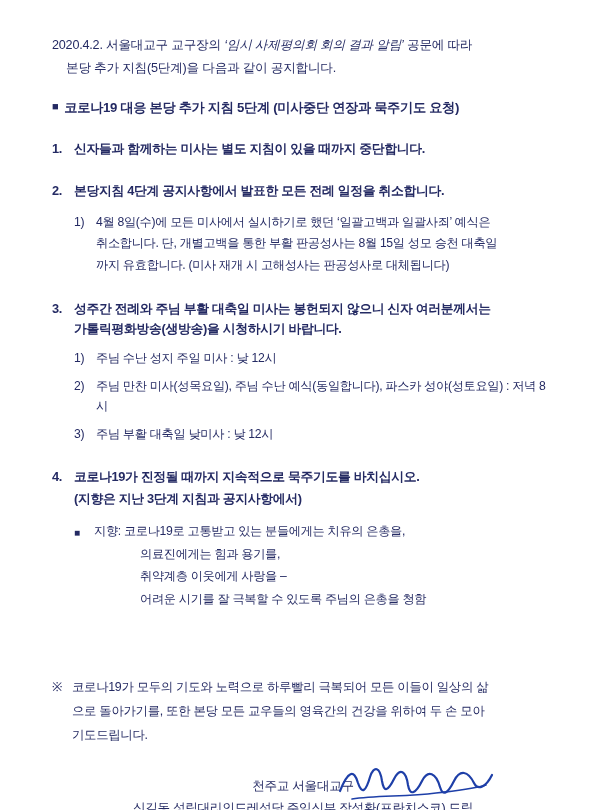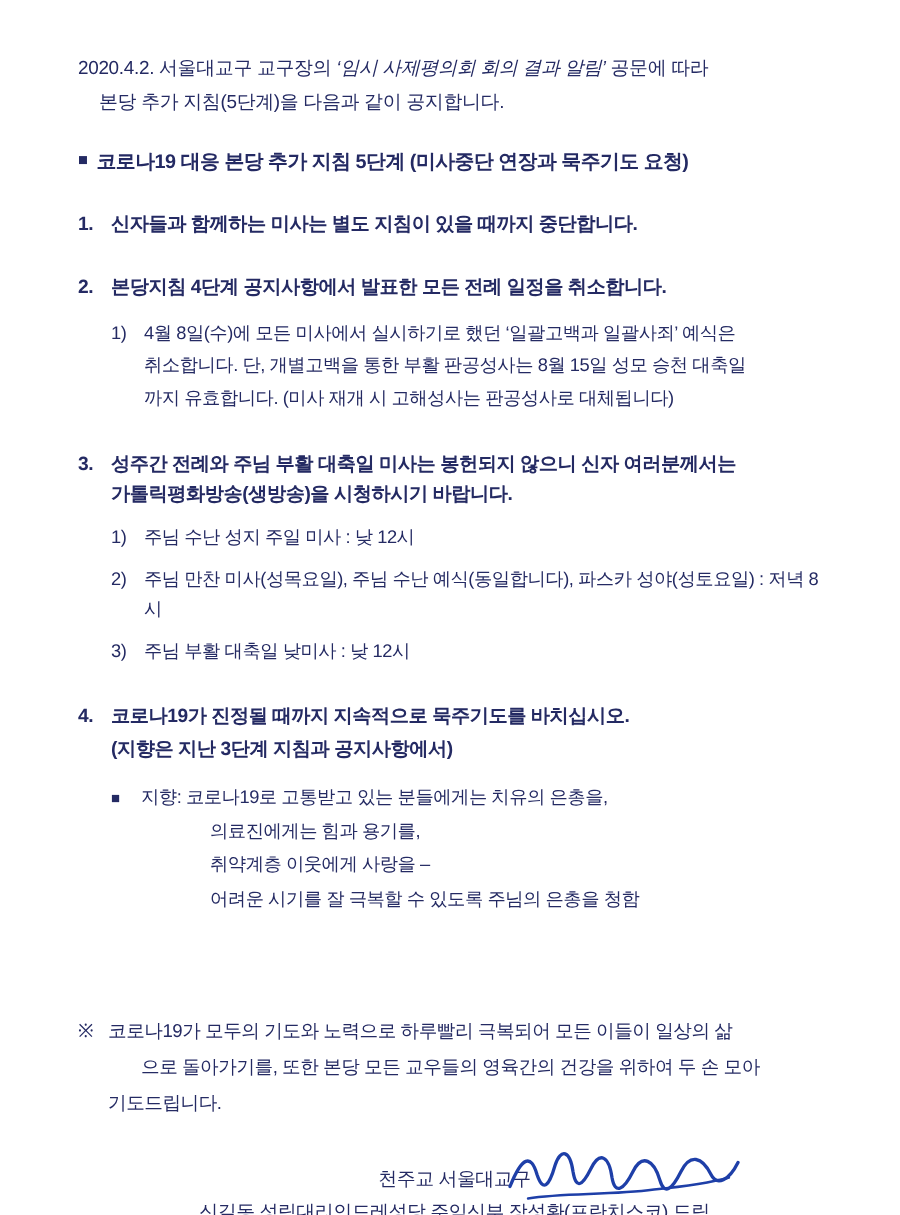--- a/index.html
+++ b/index.html
@@ -121,21 +121,21 @@
     line-height: 1.9;
     display: flex;
   }
   .note .marker {
     width: 20px;
     flex: none;
   }
   .note .lines {
     flex: 1;
   }
-  .note .lines div:nth-child(2) { margin-left: 22px; }
+  .note .lines div:nth-child(2) { margin-left: 0; }
   .signature {
     margin-top: 28px;
     text-align: center;
     font-size: 12.6px;
     line-height: 1.75;
     letter-spacing: -0.3px;
     position: relative;
   }
   .sig-line1 { }
   .sig-line2 { }

